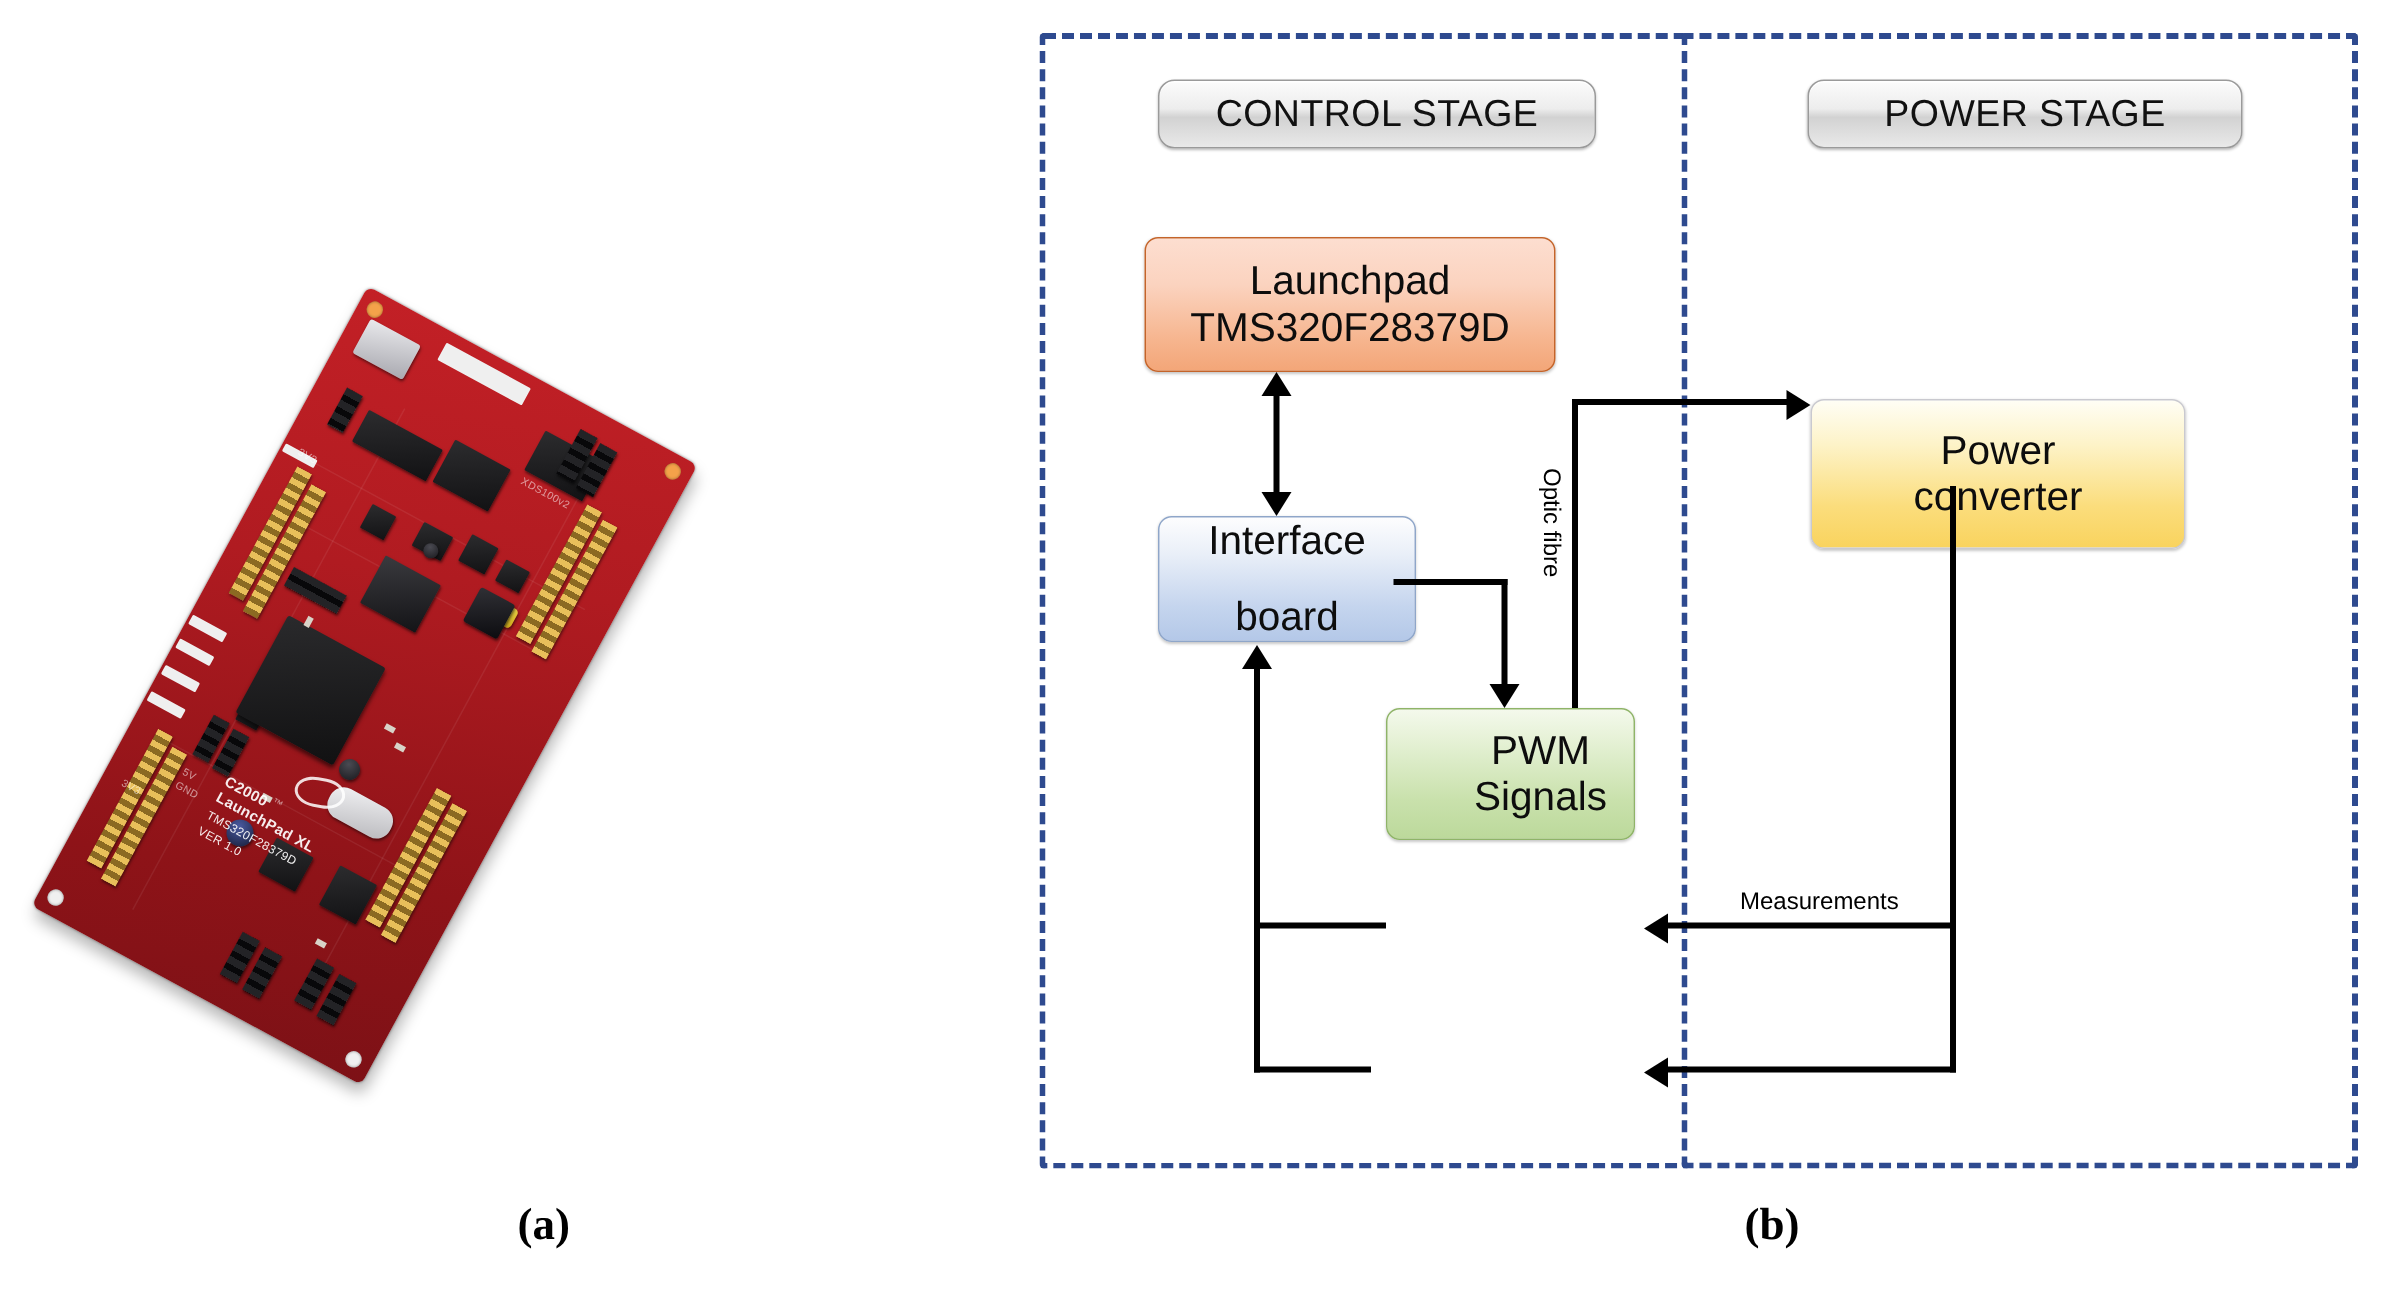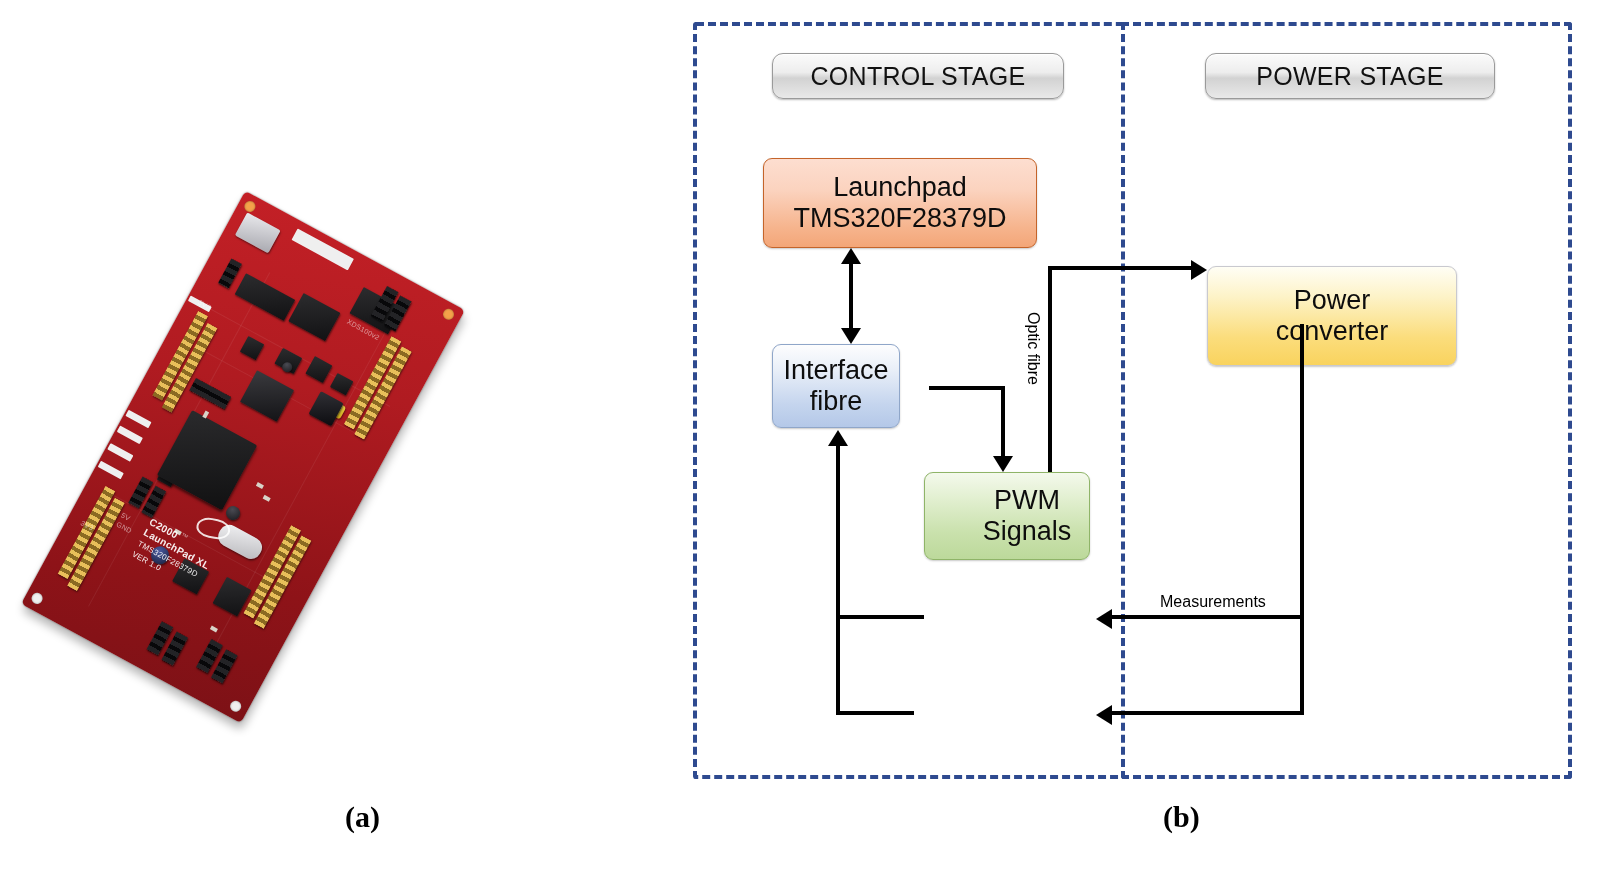--- a/index.html
+++ b/index.html
@@ -206,23 +206,23 @@
     </div>
     <div class="stage-pill" style="left:545px;top:53px;width:290px;height:46px;">
       <span>POWER STAGE</span>
     </div>
 
     <div class="node launchpad" style="left:61px;top:158px;width:274px;height:90px;margin-left:42px;">
       <div>Launchpad</div>
       <div>TMS320F28379D</div>
     </div>
 
-    <div class="node iface" style="left:112px;top:344px;width:128px;height:84px;">
+    <div class="node iface" style="left:112px;top:344px;width:172px;height:84px;justify-content:space-between;">
       <div>Interface</div>
-      <div>fibre</div>
+      <div>board</div>
     </div>
 
     <div class="node green" style="left:264px;top:472px;width:166px;height:88px;">
       <div>PWM</div>
       <div>Signals</div>
     </div>
 
 
 
     <div class="node power" style="left:547px;top:224px;width:250px;height:100px;">

